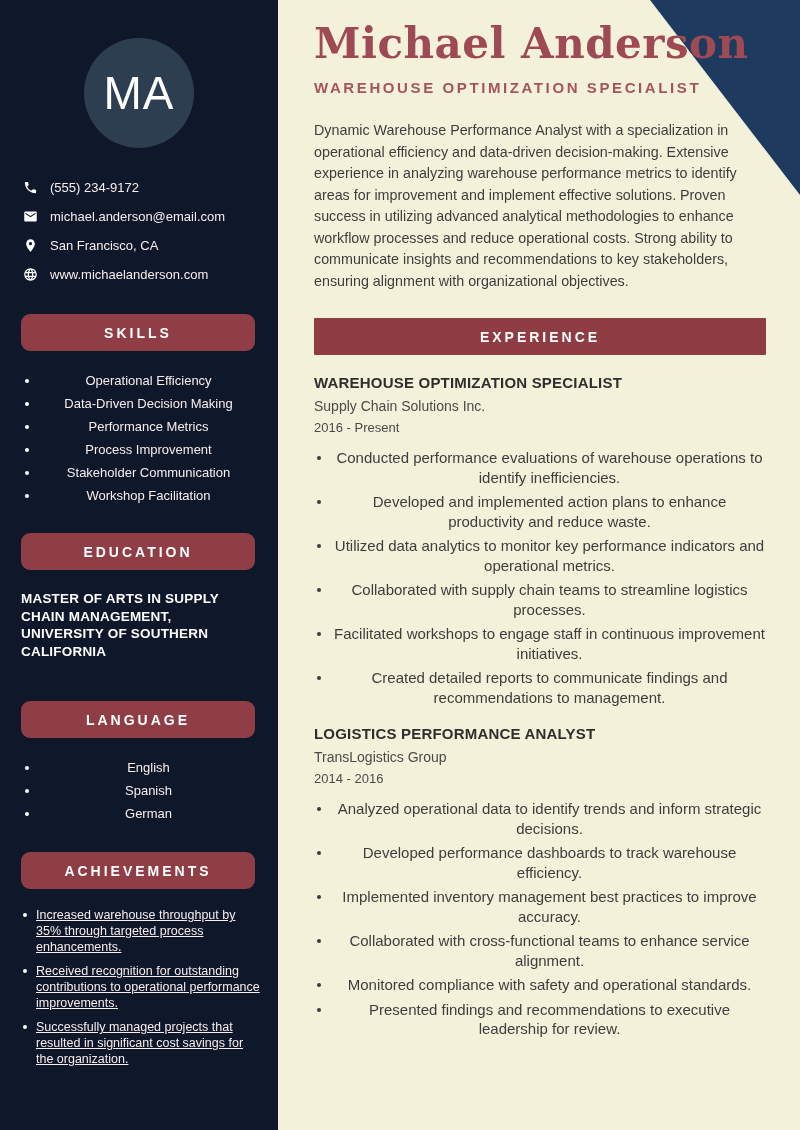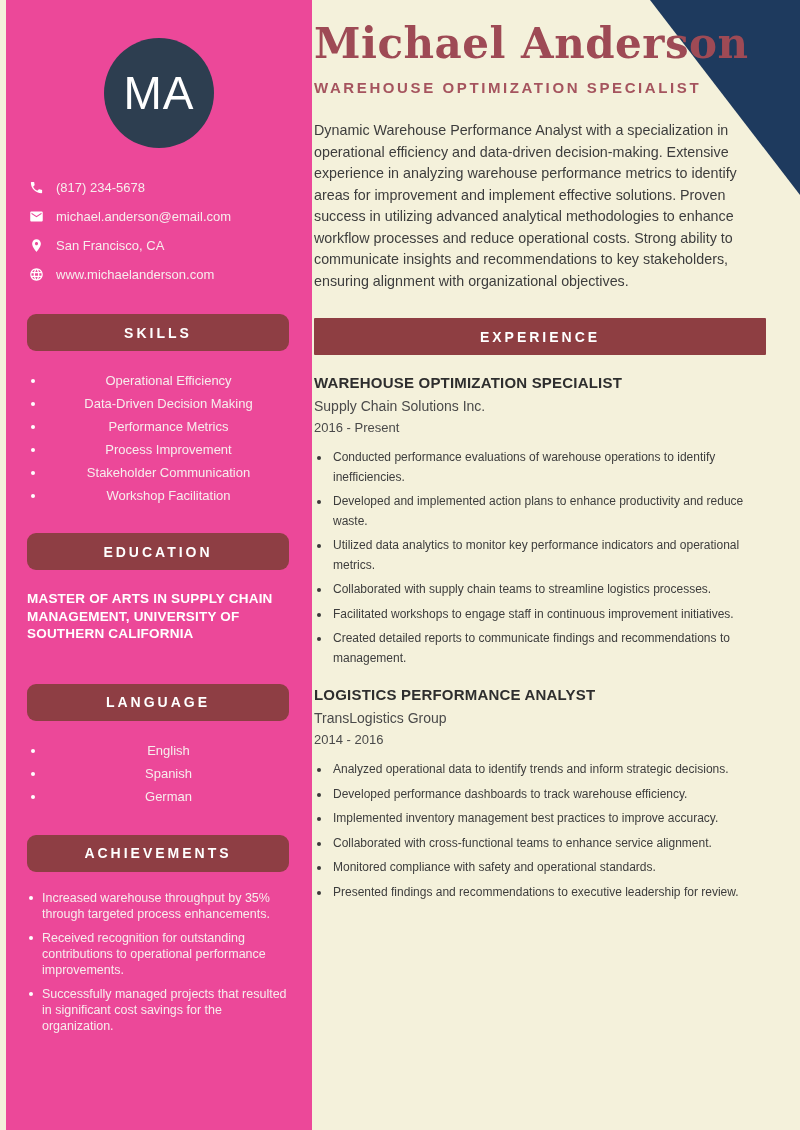--- a/index.html
+++ b/index.html
@@ -13,22 +13,22 @@
 
   
   .corner{
     position:absolute;top:0;right:0;width:150px;height:195px;
     background:#1e3a5e;
     clip-path:polygon(0 0,100% 0,100% 100%);
   }
 
   
   .sidebar{
-    position:absolute;left:0;top:0;width:306px;height:1130px;
-    background:#ec4899;color:#ffffff;box-sizing:border-box;margin-left:6px;
+    position:absolute;left:0;top:0;width:278px;height:1130px;
+    background:#0f172a;color:#ffffff;box-sizing:border-box;
   }
   .avatar{
     width:110px;height:110px;border-radius:50%;
     background:#2d3e50;margin:38px auto 0;
     display:flex;align-items:center;justify-content:center;
   }
   .avatar span{
     color:#fff;font-size:46px;font-weight:500;letter-spacing:1px;line-height:1;
   }
   ul{list-style:none;margin:0;padding:0;}
@@ -60,21 +60,21 @@
     position:absolute;left:0;top:10px;width:4px;height:4px;border-radius:50%;
     background:#ffffff;
   }
   .edu-text{
     margin:20px 21px 0;font-size:13.5px;font-weight:700;
     line-height:17.5px;letter-spacing:.2px;color:#ffffff;
   }
   .ach-list{margin:18px 18px 0 23px;}
   .ach-list li{
     position:relative;padding-left:13px;
-    font-size:12.5px;line-height:16px;color:#f7eded;margin-bottom:8px;
+    font-size:12.5px;line-height:16px;color:#f7eded;margin-bottom:8px;text-decoration:underline;
   }
   .ach-list .bullet-dot{top:6px;}
 
   
   .main{
     position:absolute;left:282px;top:0;width:518px;box-sizing:border-box;
     padding:18px 34px 0 32px;
   }
   .name{
     margin:0;font-family:"DejaVu Serif", serif;font-weight:700;
@@ -97,21 +97,21 @@
   .job-title{
     margin-top:19px;font-size:15px;font-weight:700;color:#2e2e2e;
     letter-spacing:.2px;
   }
   .job2 .job-title{margin-top:18px;}
   .job-company{margin-top:7px;font-size:14px;color:#4a4a4a;}
   .job-dates{margin-top:6px;font-size:13px;color:#4a4a4a;}
   .job-bullets{margin-top:13px;}
   .job-bullets li{
     position:relative;padding-left:19px;
-    font-size:12px;line-height:19.5px;color:#3d3d3d;margin-bottom:5px;
+    font-size:15px;line-height:19.5px;color:#3d3d3d;margin-bottom:5px;text-align:center;
   }
   .job-bullets .bullet-dot{
     left:3px;top:8px;background:#3a3a3a;
   }
 </style>
 </head>
 <body>
 
 <div class="page">
 
@@ -123,21 +123,21 @@
       <span>MA</span>
     </div>
 
     <ul class="contact">
       <li>
         <span class="cicon">
           <svg viewBox="0 0 24 24">
               <path d="M6.62 10.79c1.44 2.83 3.76 5.14 6.59 6.59l2.2-2.2c.27-.27.67-.36 1.02-.24 1.12.37 2.33.57 3.57.57.55 0 1 .45 1 1V20c0 .55-.45 1-1 1-9.39 0-17-7.61-17-17 0-.55.45-1 1-1h3.5c.55 0 1 .45 1 1 0 1.25.2 2.45.57 3.57.11.35.03.74-.25 1.02l-2.2 2.2z"></path>
             </svg>
         </span>
-        <span>(817) 234-5678</span>
+        <span>(555) 234-9172</span>
       </li>
       <li>
         <span class="cicon">
           <svg viewBox="0 0 24 24">
               <path d="M20 4H4c-1.1 0-1.99.9-1.99 2L2 18c0 1.1.9 2 2 2h16c1.1 0 2-.9 2-2V6c0-1.1-.9-2-2-2zm0 4l-8 5-8-5V6l8 5 8-5v2z"></path>
             </svg>
         </span>
         <span>michael.anderson@email.com</span>
       </li>
       <li>

